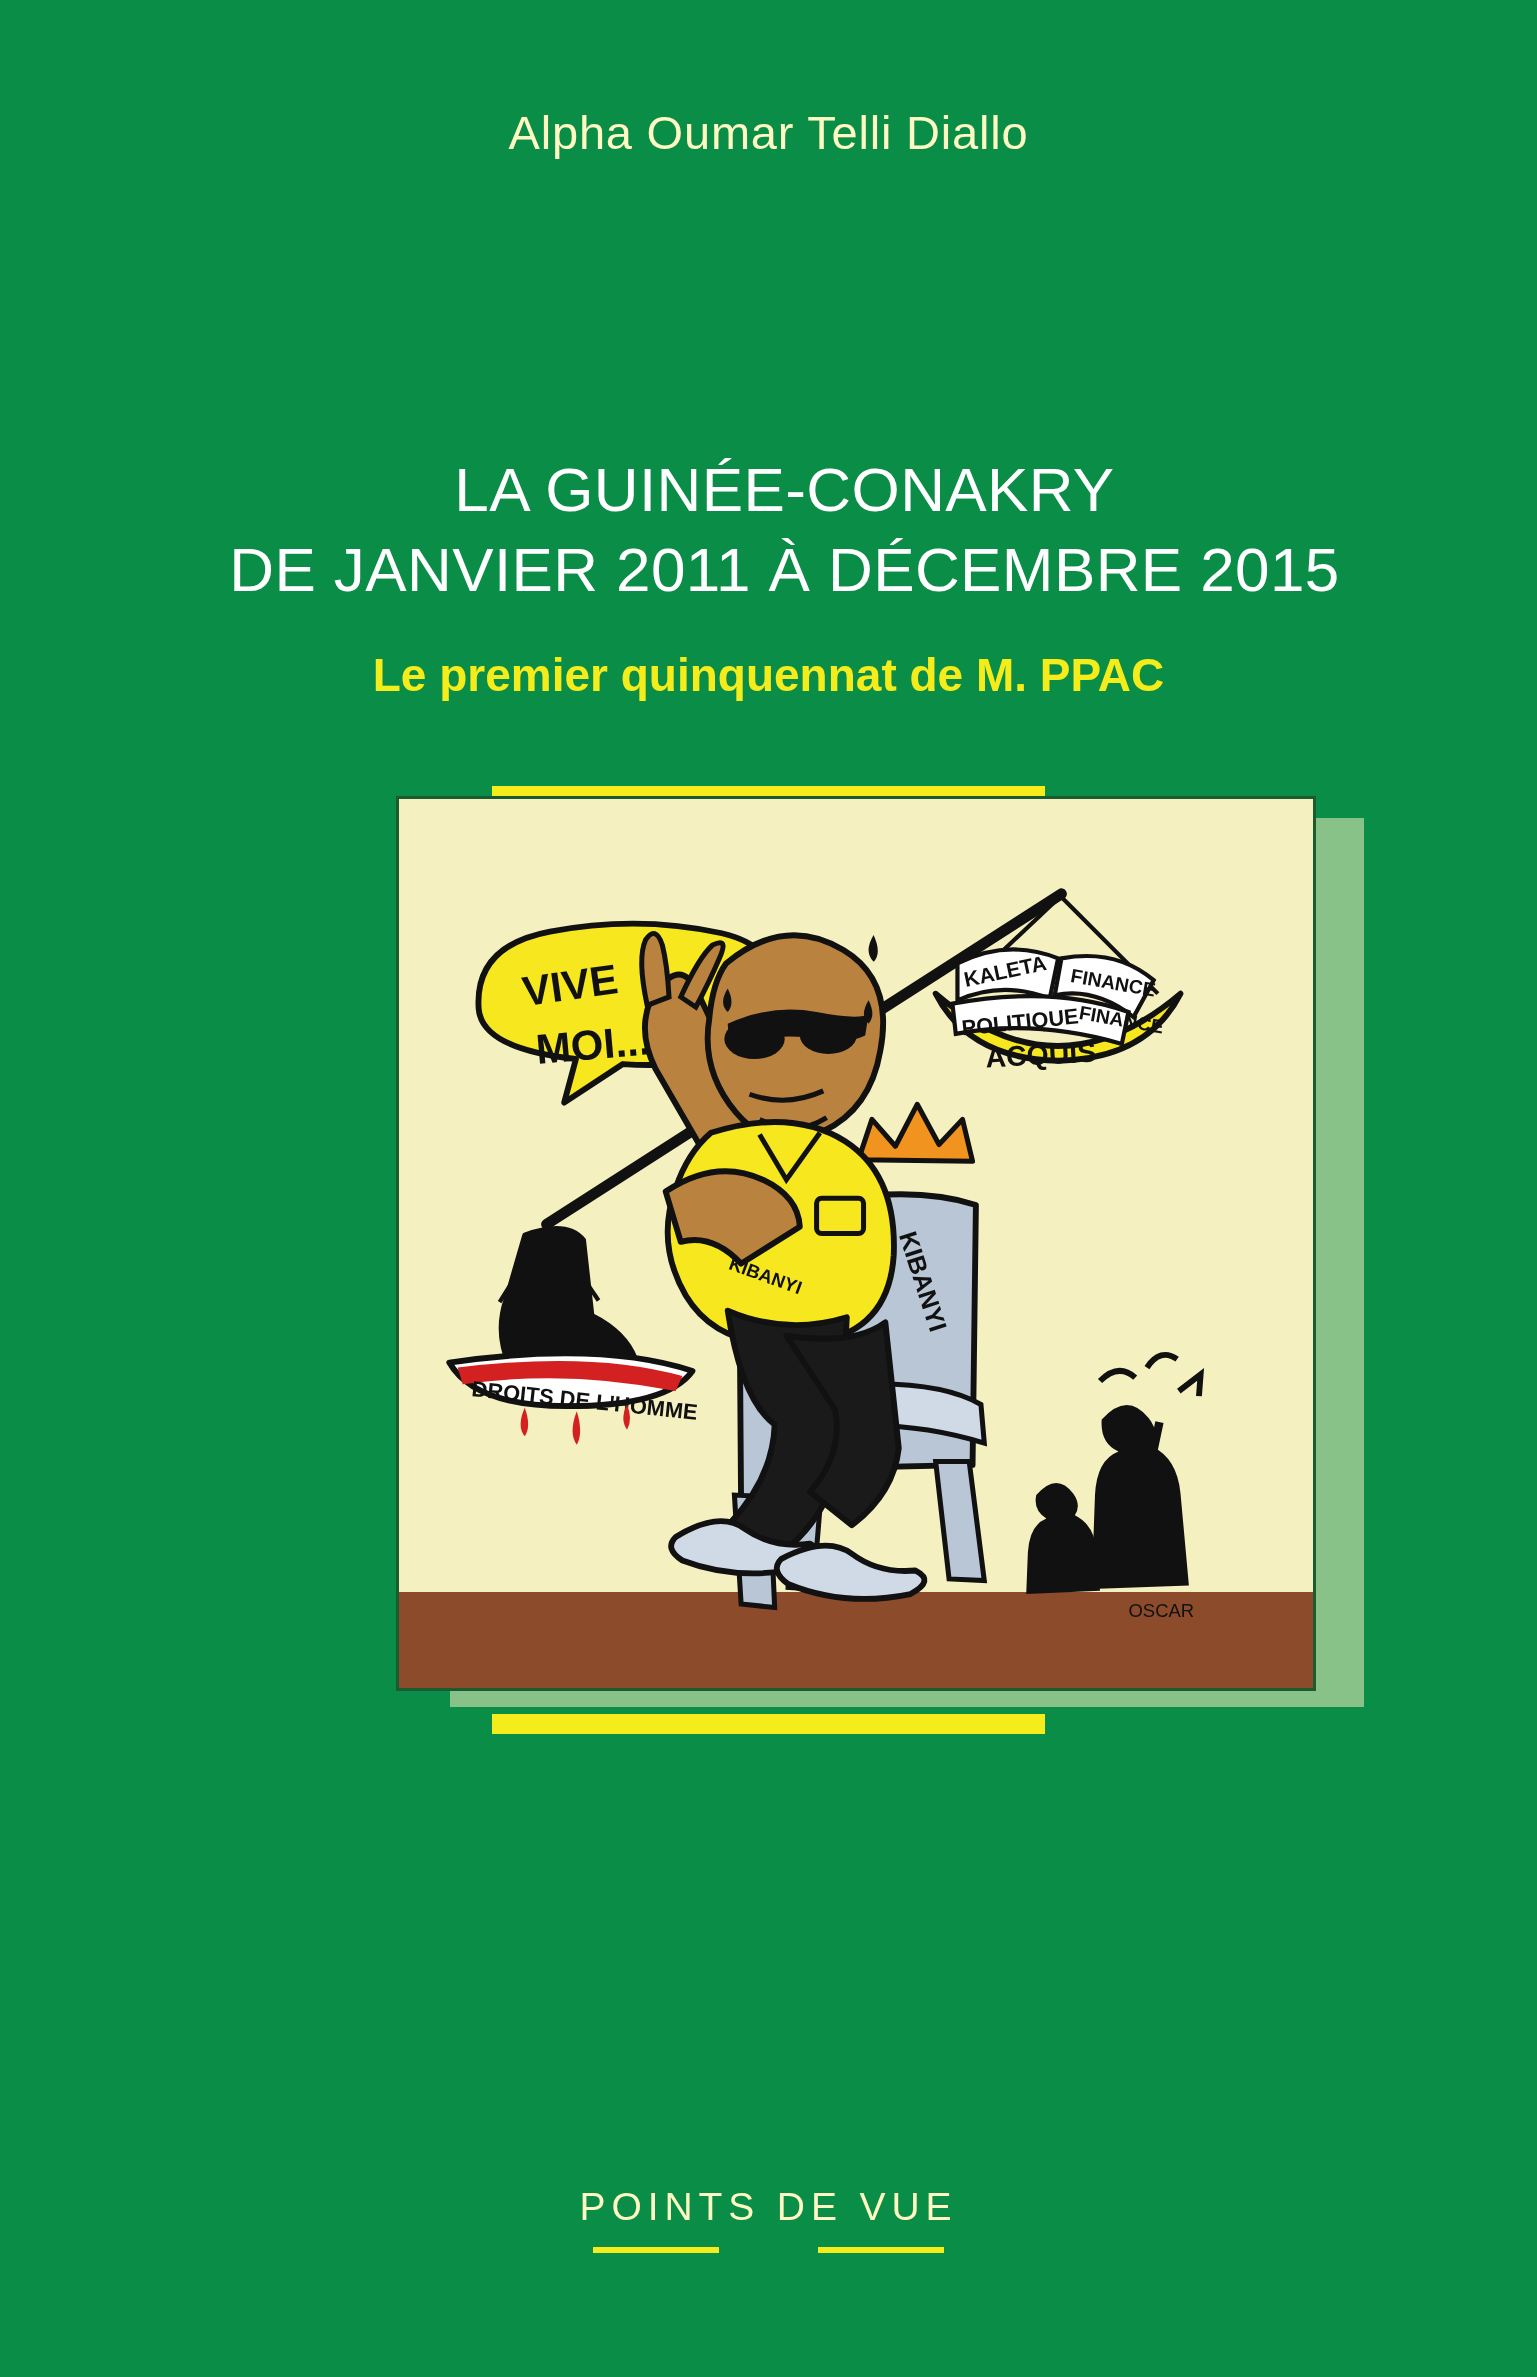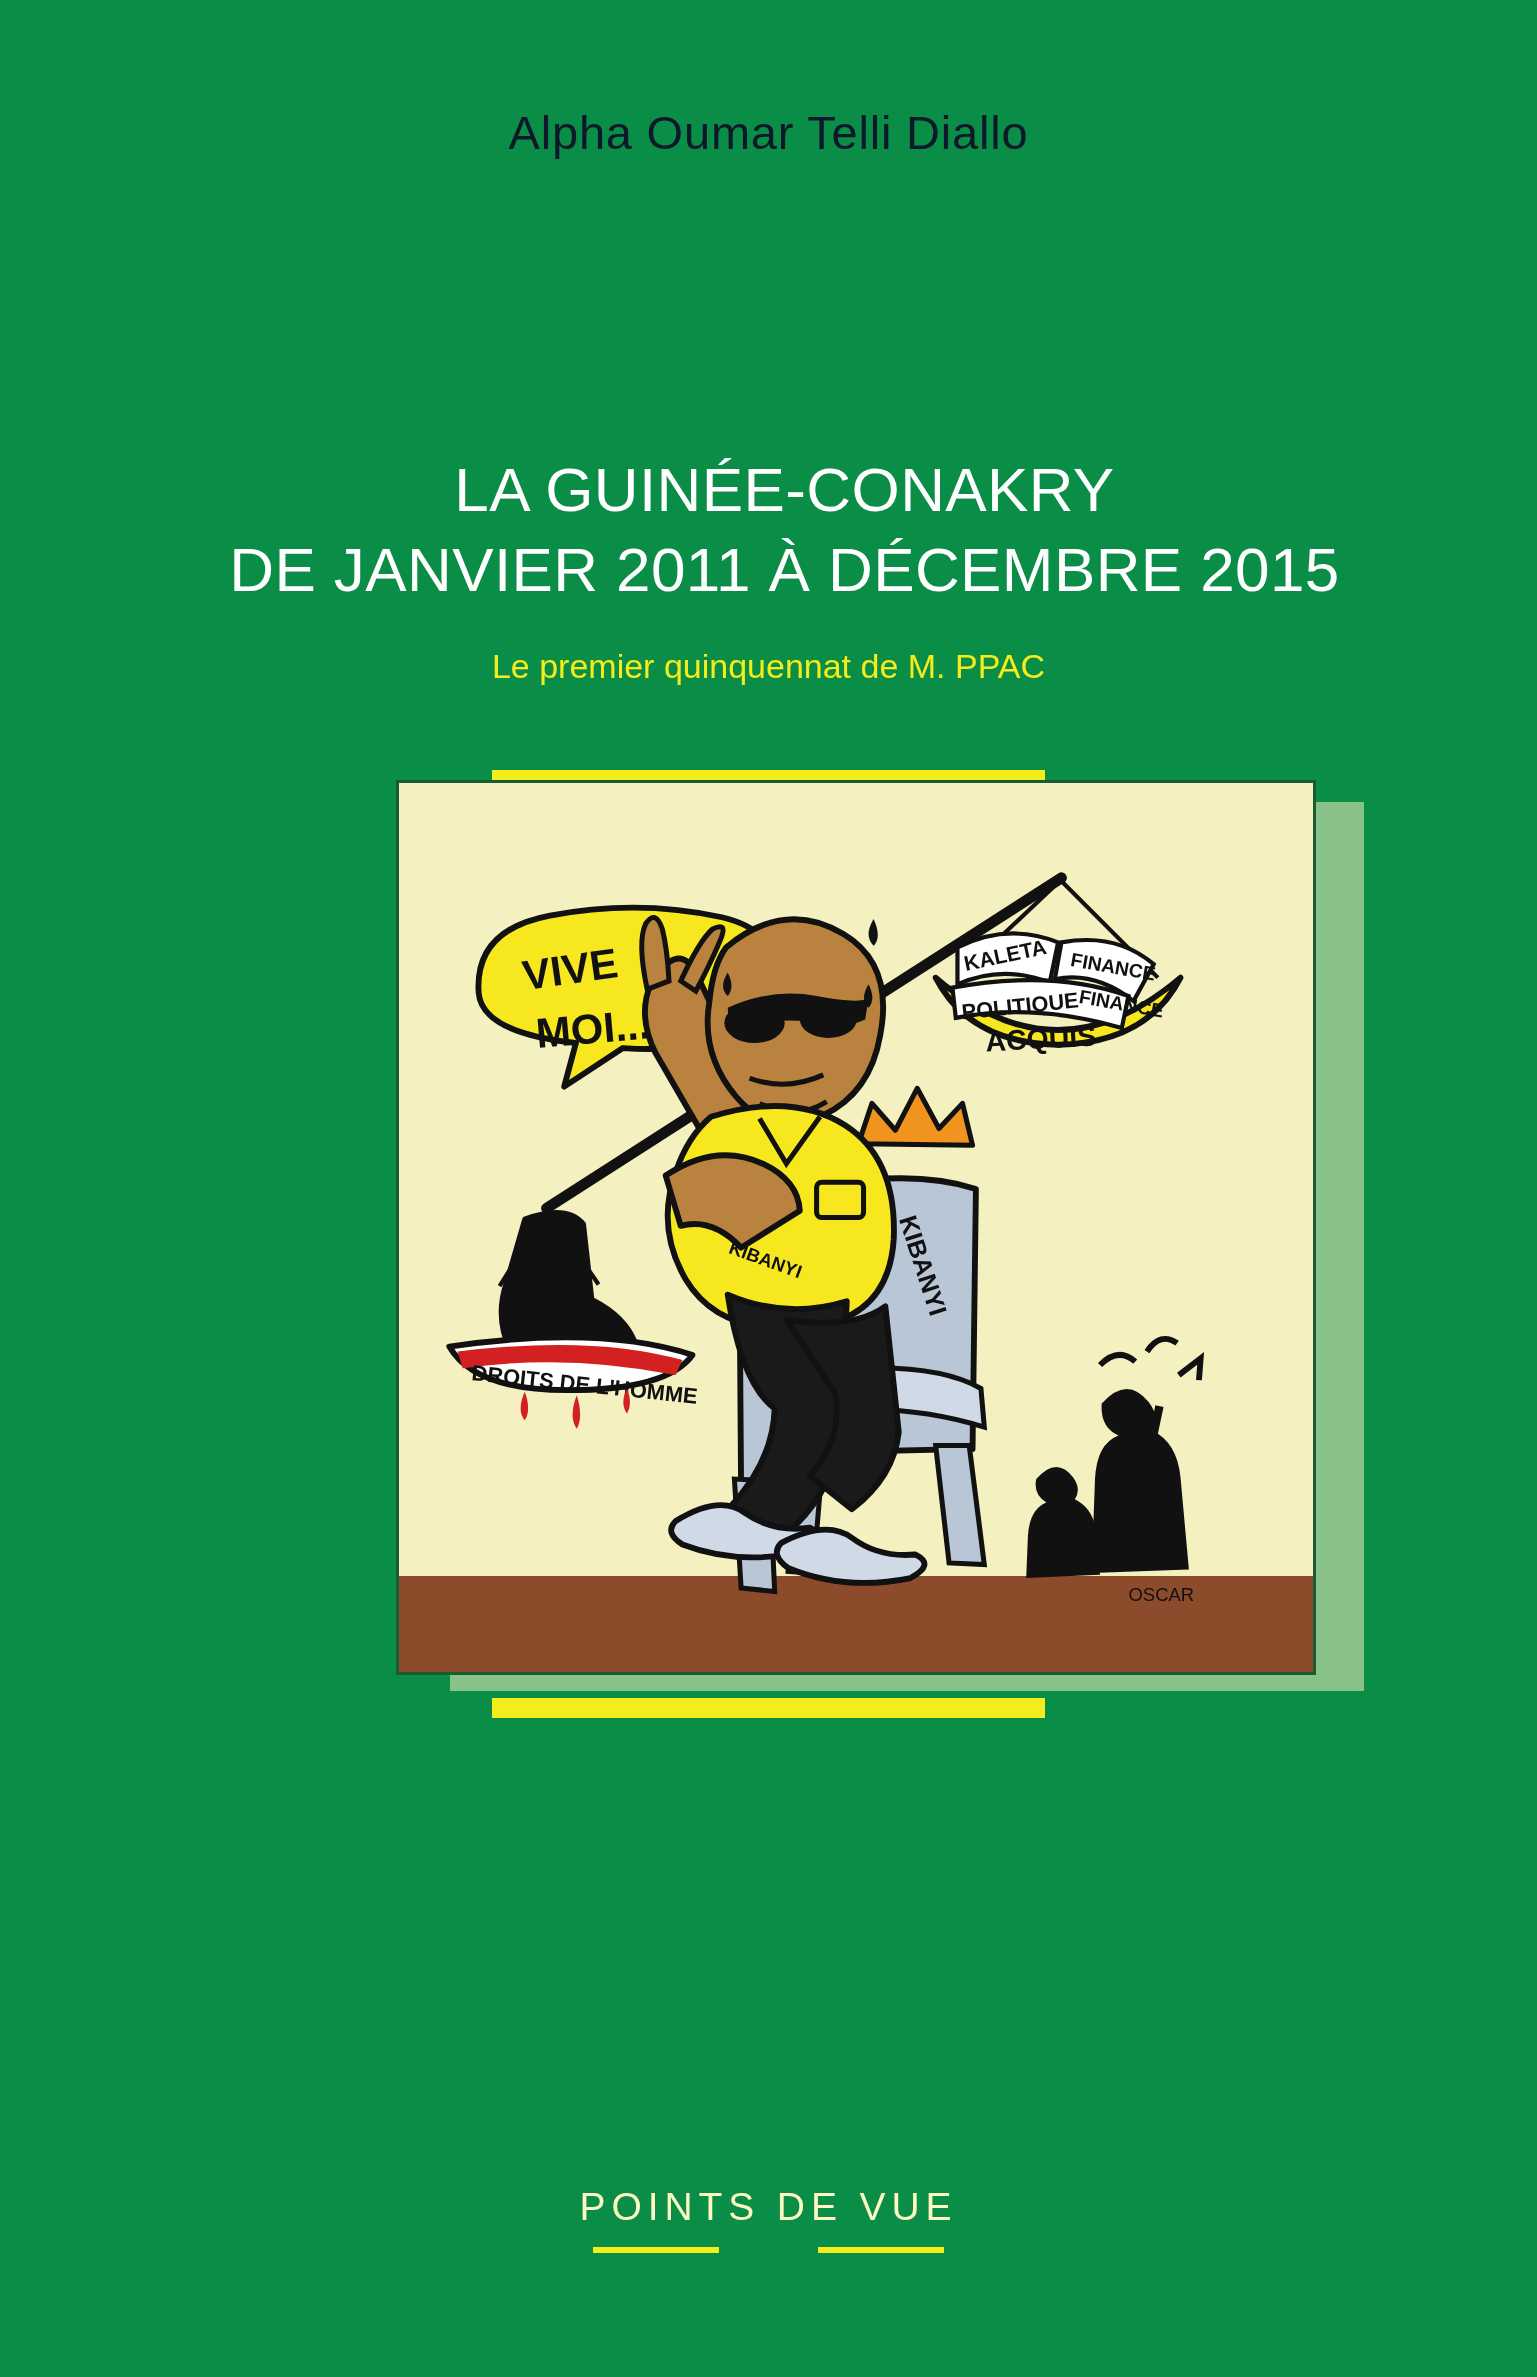--- a/index.html
+++ b/index.html
@@ -21,21 +21,21 @@
     background: #0a8d46;
     display: flex;
     flex-direction: column;
     align-items: center;
   }
 
   .author {
     margin-top: 105px;
     font-size: 47px;
     letter-spacing: 0.8px;
-    color: #0f172a;
+    color: #fef9c3;
     font-weight: 400;
     text-align: right;
     line-height: 1.2;
   }
 
   .title-block {
     margin-top: 289px;
     width: 100%;
     text-align: center;
     color: #ffffff;
@@ -49,22 +49,22 @@
     white-space: nowrap;
   }
 
   .subtitle-block {
     margin-top: 35px;
     width: 100%;
     text-align: center;
     color: #f5ec1c;
   }
   .subtitle-line {
-    font-size: 34px;
-    font-weight: 400;
+    font-size: 46px;
+    font-weight: 700;
     line-height: 1.35;
     white-space: nowrap;
   }
 
   
   .art-wrap {
     position: relative;
     margin-top: 80px;
     width: 948px;
     height: 948px;

